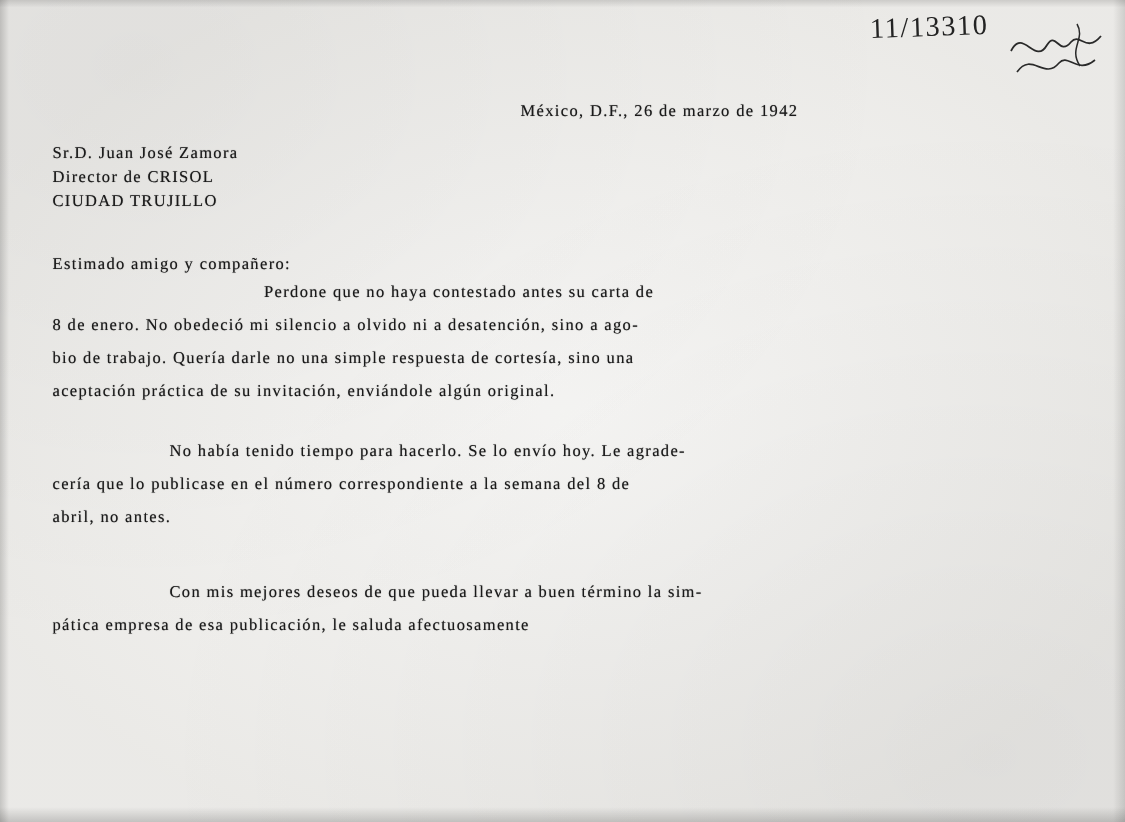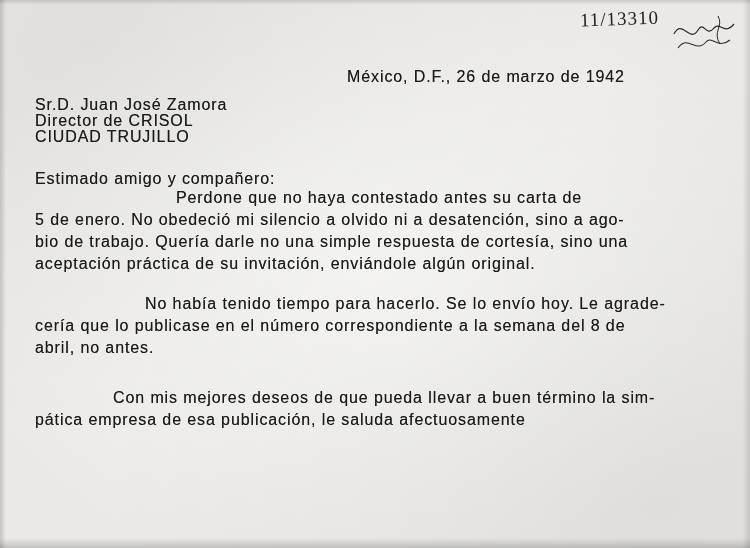--- a/index.html
+++ b/index.html
@@ -46,22 +46,22 @@
     position: absolute;
     right: 0; top: 0; bottom: 0;
     width: 8px;
     background: linear-gradient(to left, rgba(0,0,0,0.12), rgba(0,0,0,0));
     pointer-events: none;
   }
 
   
   .tw {
     position: absolute;
-    font-family: Liberation Sans, sans-serif;
-    font-size: 16px;
+    font-family: Liberation Serif, serif;
+    font-size: 11px;
     letter-spacing: 0.9px;
     white-space: pre;
     color: #1a1a1a;
     text-shadow: 0 0 0.6px rgba(0,0,0,0.55);
   }
 
   .archive-mark {
     position: absolute;
     top: 8px;
     left: 580px;
@@ -86,21 +86,21 @@
   .addr-2 { top: 112px; left: 35px; }
   .addr-3 { top: 128px; left: 35px; }
 
   .salutation { top: 170px; left: 35px; text-align: center; }
 
   .body-line { left: 35px; }
   .l1  { top: 189px; left: 176px; text-align: right; }
   .l2  { top: 211px; }
   .l3  { top: 233px; }
   .l4  { top: 255px; }
-  .l6  { top: 295px; left: 113px; margin-left: 32px; }
+  .l6  { top: 295px; left: 113px; }
   .l7  { top: 317px; }
   .l8  { top: 339px; }
   .l10 { top: 389px; left: 113px; }
   .l11 { top: 411px; }
 </style>
 </head>
 <body>
 
 <div class="page">
 
@@ -121,21 +121,21 @@
 
   <div class="tw dateline">México, D.F., 26 de marzo de 1942</div>
 
   <div class="tw addr-1">Sr.D. Juan José Zamora</div>
   <div class="tw addr-2">Director de CRISOL</div>
   <div class="tw addr-3">CIUDAD TRUJILLO</div>
 
   <div class="tw salutation">Estimado amigo y compañero:</div>
 
   <div class="tw l1">Perdone que no haya contestado antes su carta de</div>
-  <div class="tw body-line l2">5 de enero. No obedeció mi silencio a olvido ni a desatención, sino a ago-</div>
+  <div class="tw body-line l2">8 de enero. No obedeció mi silencio a olvido ni a desatención, sino a ago-</div>
   <div class="tw body-line l3">bio de trabajo. Quería darle no una simple respuesta de cortesía, sino una</div>
   <div class="tw body-line l4">aceptación práctica de su invitación, enviándole algún original.</div>
 
   <div class="tw l6">No había tenido tiempo para hacerlo. Se lo envío hoy. Le agrade-</div>
   <div class="tw body-line l7">cería que lo publicase en el número correspondiente a la semana del 8 de</div>
   <div class="tw body-line l8">abril, no antes.</div>
 
   <div class="tw l10">Con mis mejores deseos de que pueda llevar a buen término la sim-</div>
   <div class="tw body-line l11">pática empresa de esa publicación, le saluda afectuosamente</div>
 

